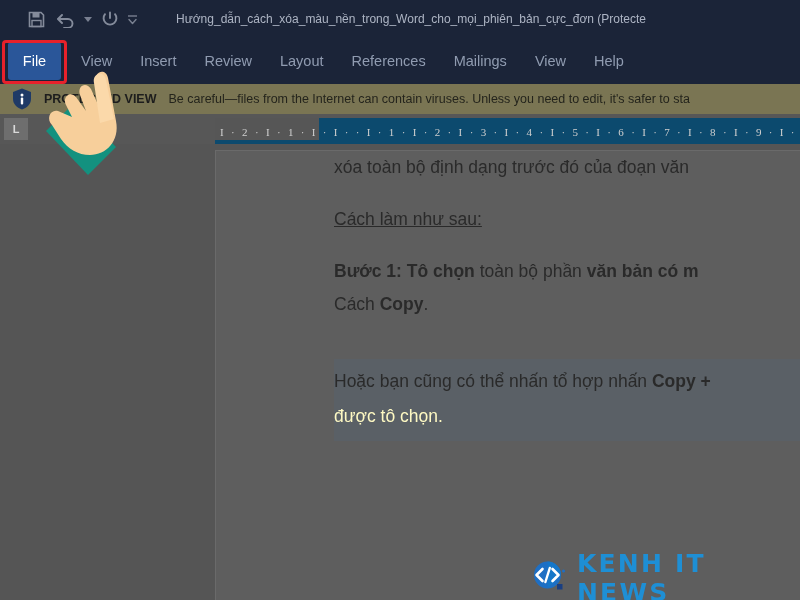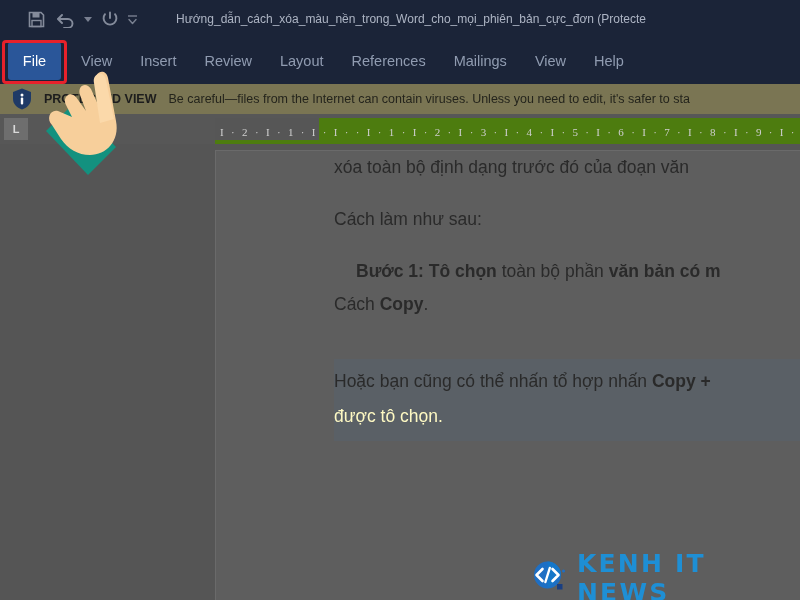--- a/index.html
+++ b/index.html
@@ -146,21 +146,21 @@
     background: #6e6e6e;
     display: flex; align-items: center; justify-content: center;
     color: #d9d9d9;
     font-size: 11px;
     font-weight: bold;
   }
   .ruler {
     position: absolute;
     left: 215px; top: 4px;
     width: 585px; height: 28px;
-    background: #4d7c0f;
+    background: #0c4a6e;
     overflow: hidden;
   }
   .ruler-indent {
     position: absolute;
     left: 104px;
     top: 0;
     width: 0; height: 0;
   }
   .ruler-bar {
     position: absolute;
@@ -206,22 +206,22 @@
     top: 0;
     width: 520px;
     color: #2a2a2a;
     font-size: 17.5px;
     line-height: 1.0;
   }
   .para { margin-bottom: 0; white-space: nowrap; }
   .para b { font-weight: bold; }
 
   .p1 { position: absolute; top: 8px; }
-  .p2 { position: absolute; top: 60px; }
-  .p3 { position: absolute; top: 112px; margin-left: 22px; }
+  .p2 { position: absolute; top: 60px; text-decoration: underline; }
+  .p3 { position: absolute; top: 112px; }
   .p4 { position: absolute; top: 145px; }
 
   .hl-block {
     position: absolute;
     left: 118px;
     top: 208px;
     width: 560px;
     height: 82px;
     background: #5a6066;
   }

